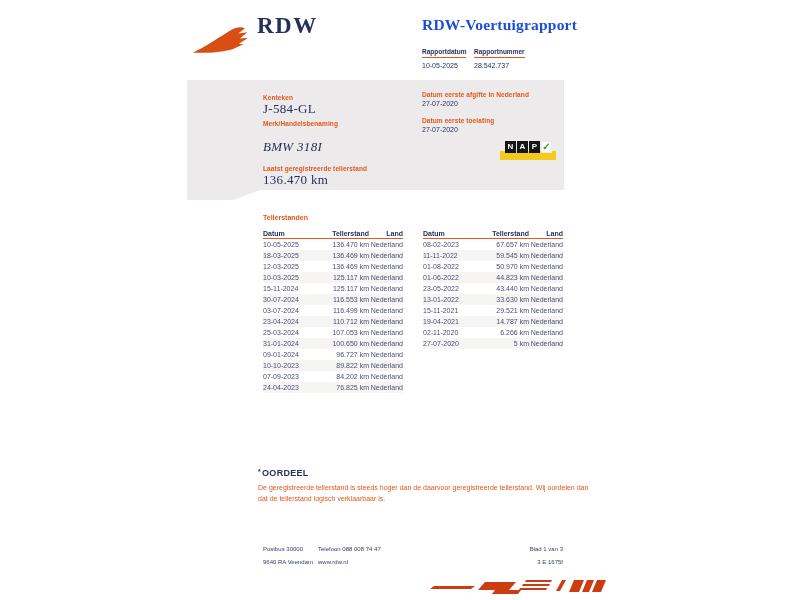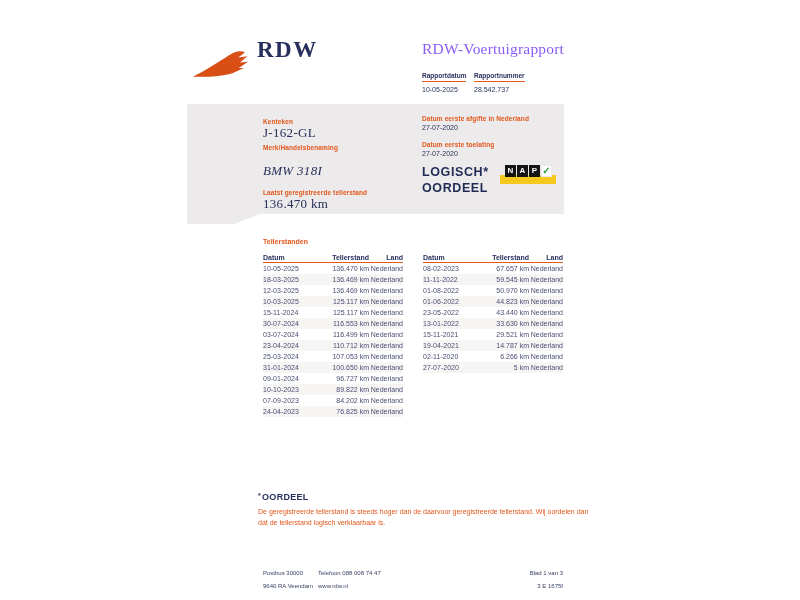--- a/index.html
+++ b/index.html
@@ -1,24 +1,24 @@
 <!DOCTYPE html>
 <html><head>
 <meta charset="utf-8">
 <style>
   html,body{margin:0;padding:0;background:#ffffff;}
   body{width:800px;height:600px;overflow:hidden;font-family:"Liberation Sans",sans-serif;}
-  .page{position:relative;width:800px;height:484px;background:#ffffff;margin-top:24px;}
+  .page{position:relative;width:800px;height:484px;background:#ffffff;}
 
   
   .logo-wing{position:absolute;left:191px;top:20px;width:62px;height:38px;}
   .logo-text{position:absolute;left:257px;top:13px;font-family:"Liberation Serif","DejaVu Serif",serif;
              font-size:23px;font-weight:bold;letter-spacing:1.5px;color:#27305C;}
   .report-title{position:absolute;left:422px;top:16px;font-family:"Liberation Serif","DejaVu Serif",serif;
-             font-size:15.5px;font-weight:normal;color:#8b5cf6;letter-spacing:0.2px;}
+             font-size:15.5px;font-weight:bold;color:#1d4ed8;letter-spacing:0.2px;}
   .meta{position:absolute;top:40px;}
   .meta .mlab{display:inline-block;font-size:6.5px;font-weight:bold;color:#27305C;
              border-bottom:1.5px solid #E2571C;padding-bottom:1.5px;}
   .meta .mval{display:block;font-size:7px;color:#27305C;margin-top:3.5px;}
   .meta1{left:422px;} .meta2{left:474px;}
 
   
   .panel{position:absolute;left:187px;top:80px;width:377px;height:120px;background:#ECEAEA;}
   .panel .notch{position:absolute;left:47px;right:0;bottom:0;height:10px;background:#ffffff;
              clip-path:polygon(26px 0,100% 0,100% 100%,0 100%);}
@@ -78,38 +78,34 @@
     <span class="mlab">Rapportdatum</span>
     <span class="mval">10-05-2025</span>
   </div>
   <div class="meta meta2">
     <span class="mlab">Rapportnummer</span>
     <span class="mval">28.542.737</span>
   </div>
 
   <div class="panel">
     <div class="olab" style="left:76px;top:14px;">Kenteken</div>
-    <div class="sval" style="left:76px;top:21px;">J-162-GL</div>
+    <div class="sval" style="left:76px;top:21px;">J-584-GL</div>
 
     <div class="olab" style="left:76px;top:40px;">Merk/Handelsbenaming</div>
     <div class="sval" style="left:76px;top:59px;font-style:italic;">BMW 318I</div>
 
     <div class="olab" style="left:76px;top:85px;">Laatst geregistreerde tellerstand</div>
     <div class="sval" style="left:76px;top:92px;">136.470 km</div>
 
     <div class="olab" style="left:235px;top:11px;">Datum eerste afgifte in Nederland</div>
     <div class="sval-sm" style="left:235px;top:20px;">27-07-2020</div>
 
     <div class="olab" style="left:235px;top:37px;">Datum eerste toelating</div>
     <div class="sval-sm" style="left:235px;top:46px;">27-07-2020</div>
 
-    <div class="oordeel">
-      <span>LOGISCH*</span><br>
-      <span>OORDEEL</span>
-    </div>
 
     <div class="nap">
       <div class="nap-yellow"></div>
       <span class="tile">N</span><span class="tile">A</span><span class="tile">P</span><span class="tile check">✓</span>
     </div>
 
     <div class="notch"></div>
   </div>
 
   <div class="section-title">Tellerstanden</div>

